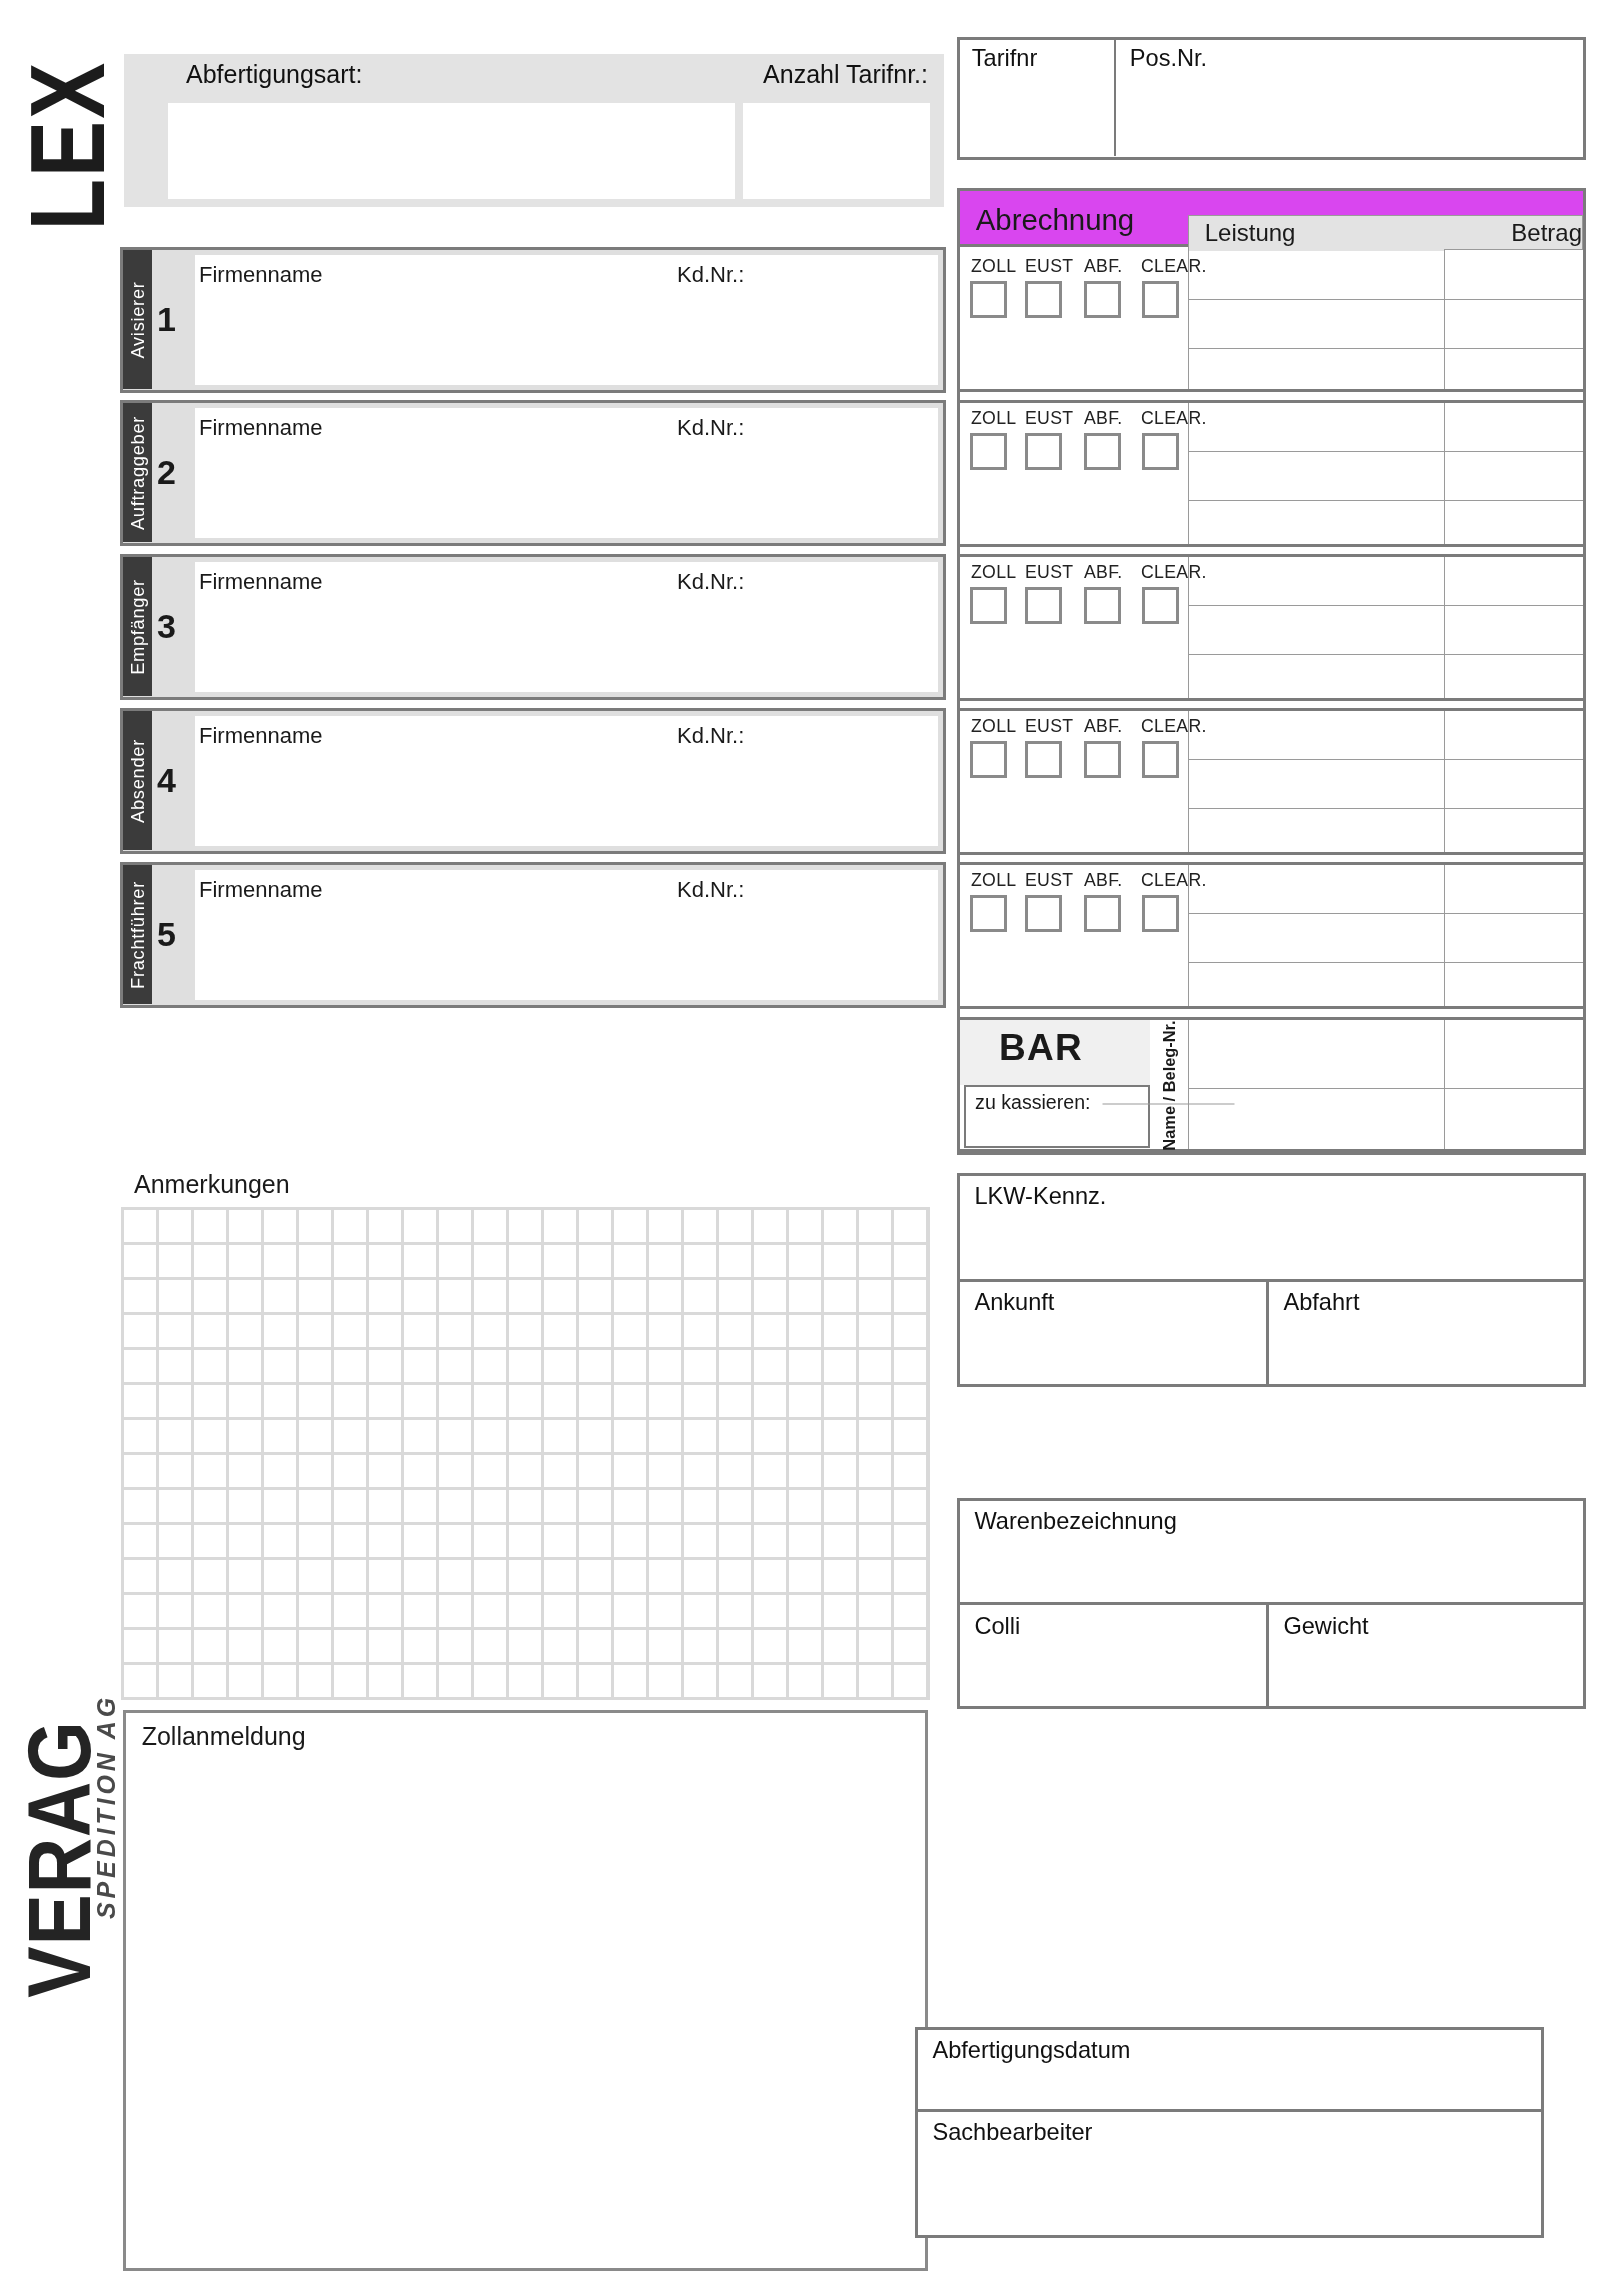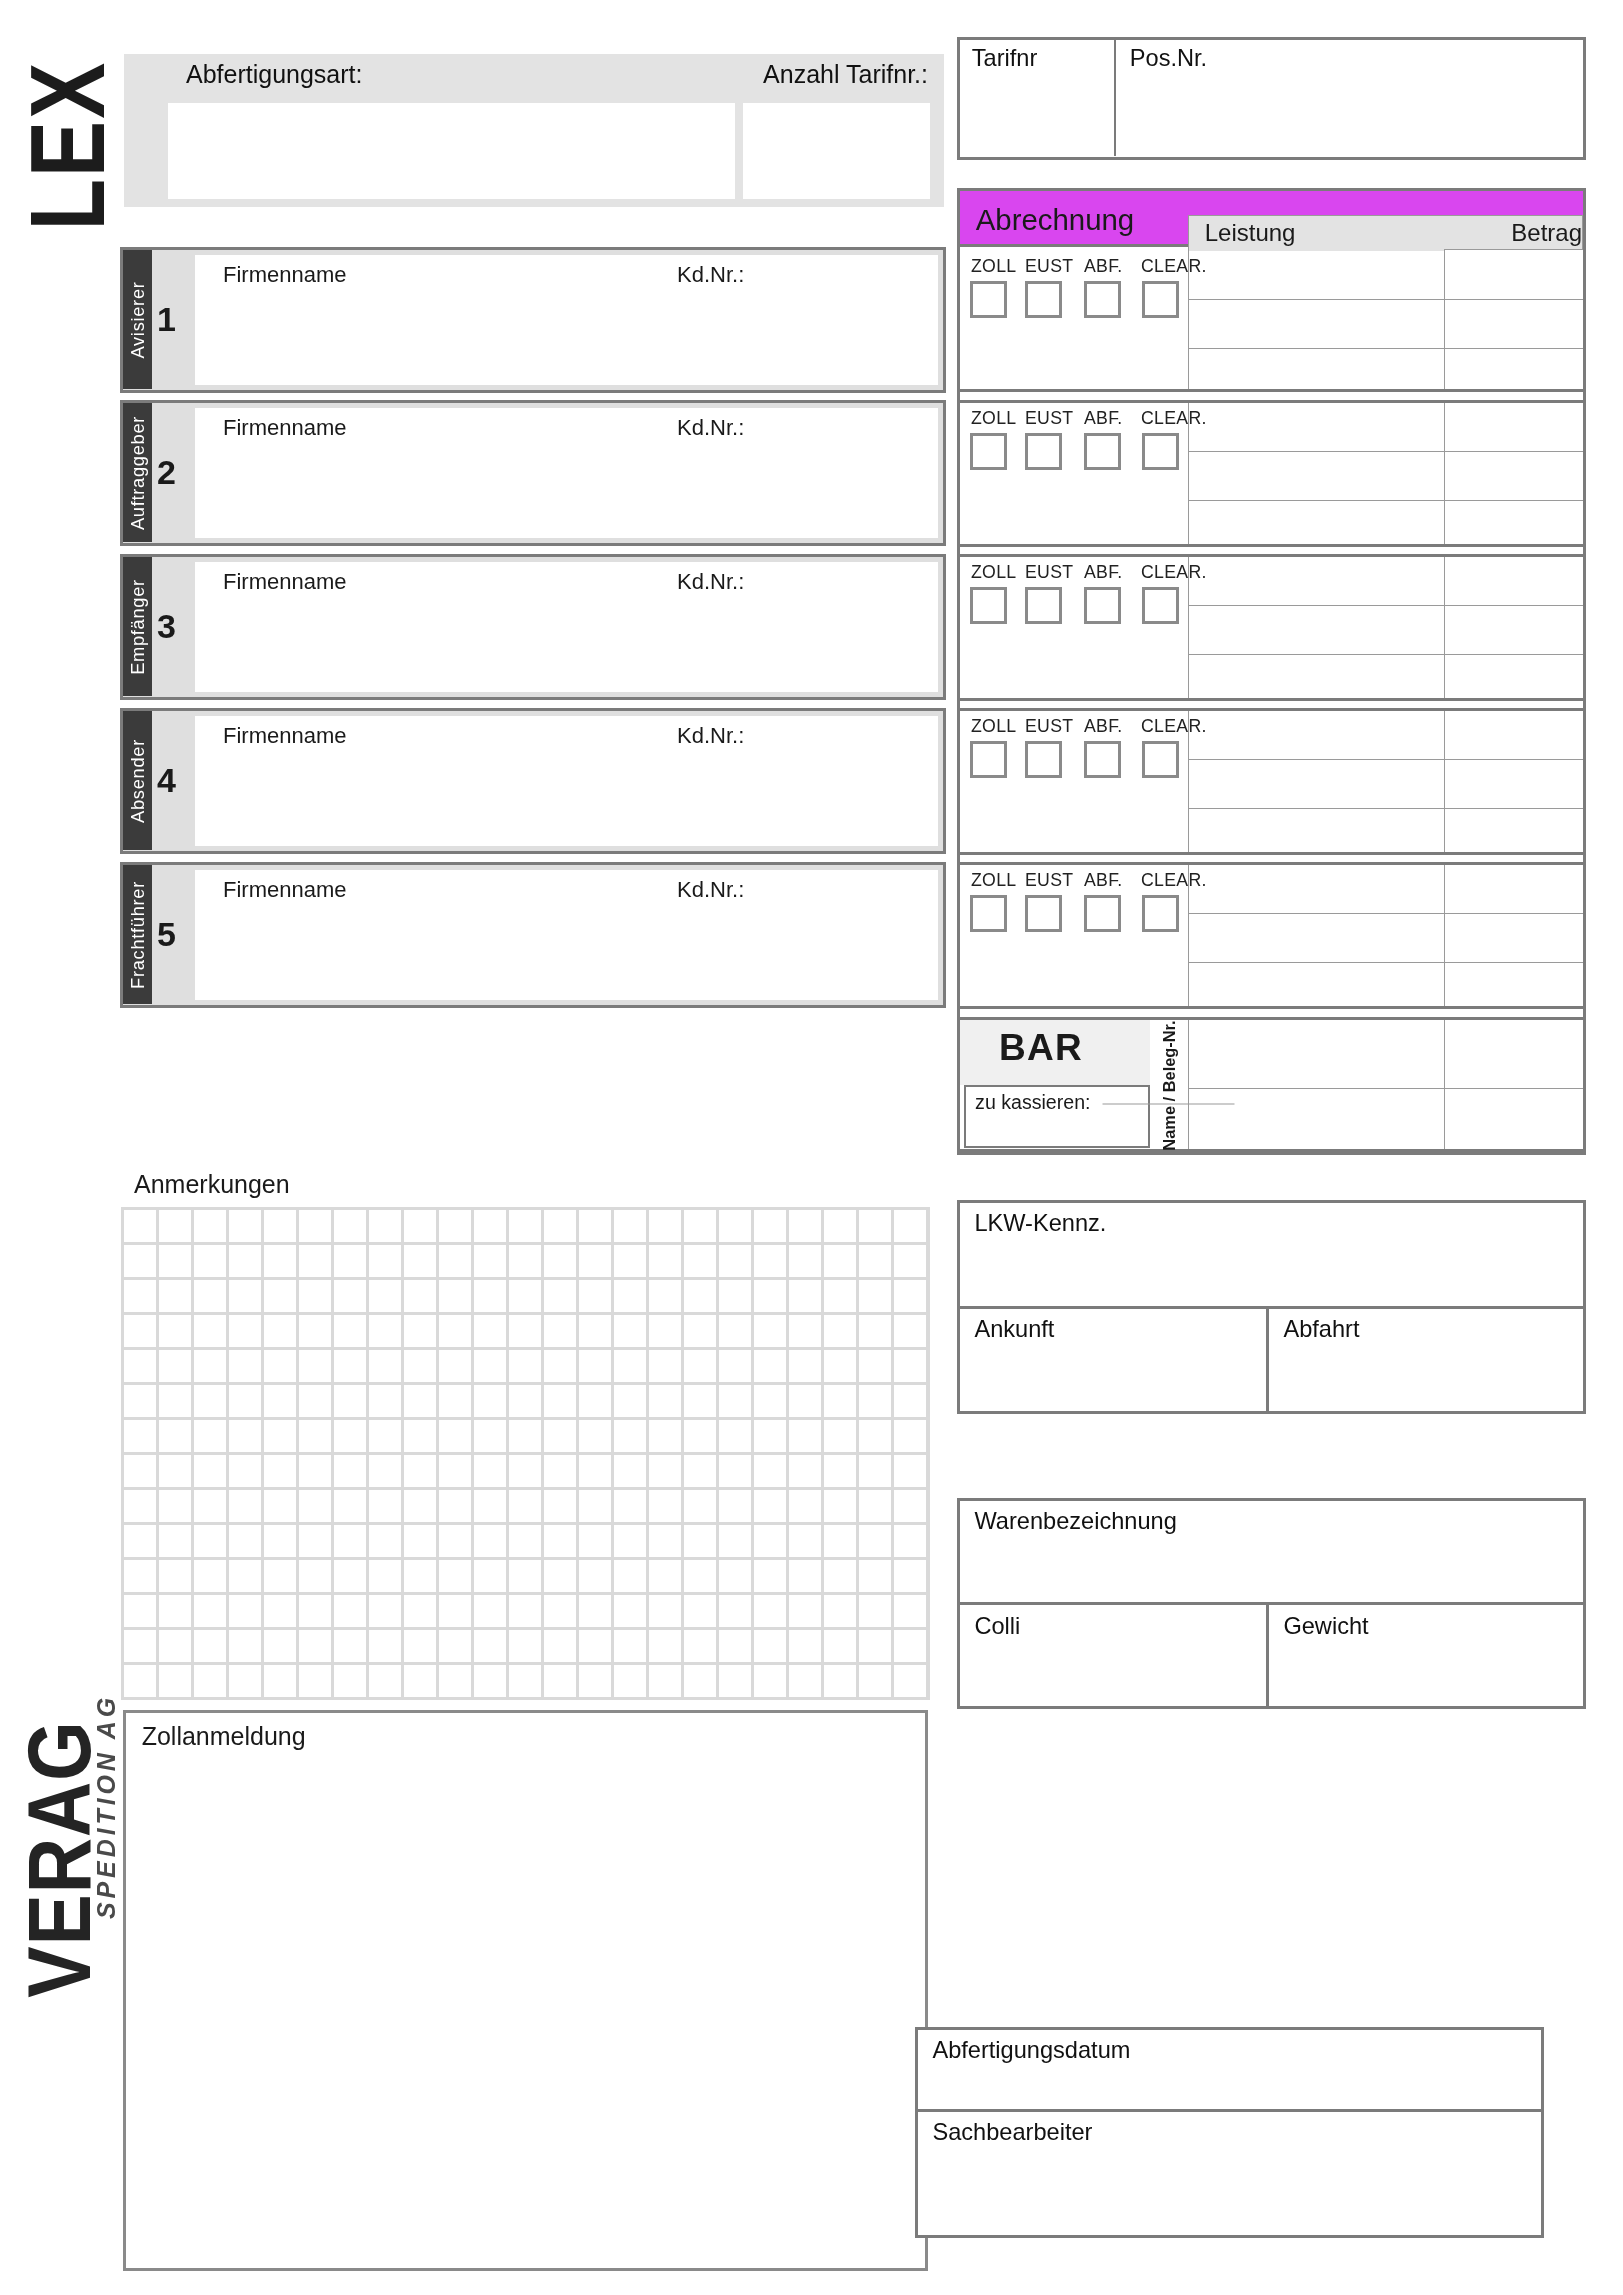--- a/index.html
+++ b/index.html
@@ -40,21 +40,21 @@
   .zu-box { position:absolute; left:3.9px; top:65px; width:186px; height:63px; background:#fff; border:2.6px solid #7b7b7b; font-size:19.6px; padding:3.9px 0 0 9.2px; }
   .name-strip { position:absolute; left:190px; top:0; width:37px; height:132px; border-left:1.3px solid #9a9a9a; }
   .name-strip > div { font-size:16.4px; font-weight:700; }
 
   
   .party { position:absolute; left:120px; width:826px; height:146px; background:#dfdfdf; border:3.3px solid #7b7b7b; }
   .party .bar-dark { position:absolute; left:0; top:0; width:29.4px; height:139px; background:#3b3b3b; overflow:hidden; display:flex; align-items:center; justify-content:center; }
   .party .bar-dark span { transform:rotate(-90deg); color:#ffffff; font-size:18.3px; letter-spacing:0.7px; white-space:nowrap; }
   .party .num { position:absolute; left:34px; top:0; width:37px; height:139px; display:flex; align-items:center; font-size:34px; font-weight:700; }
   .party .wbox { position:absolute; left:72px; top:4.6px; width:743px; height:130px; background:#ffffff; }
-  .party .wbox .fn { position:absolute; left:28px; top:7.9px; font-size:22px; }
+  .party .wbox .fn { position:absolute; left:4px; top:7.9px; font-size:22px; }
   .party .wbox .kd { position:absolute; left:482px; top:7.9px; font-size:22px; }
 
   
   #anm-grid {
     left:121px; top:1207px; width:809px; height:493px;
     background-image:
       repeating-linear-gradient(to right, #d9d9d9 0 2.6px, rgba(0,0,0,0) 2.6px 35px),
       repeating-linear-gradient(to bottom, #d9d9d9 0 2.6px, rgba(0,0,0,0) 2.6px 35px);
     border-right:2.6px solid #d9d9d9; border-bottom:2.6px solid #d9d9d9;
   }
@@ -181,21 +181,21 @@
       <div class="name-strip rot" style="display:flex;">
         <div style="transform:rotate(0deg);">Name / Beleg-Nr.</div>
       </div>
       <div class="subline" style="top:68px;"></div>
     </div>
   </div>
 
   <div class="abs" style="left:134px; top:1170px; font-size:25px;">Anmerkungen</div>
   <div class="abs" id="anm-grid"></div>
 
-  <div class="abs thickbox" style="left:957px; top:1173px; width:629px; height:214px;margin-top:27px;">
+  <div class="abs thickbox" style="left:957px; top:1173px; width:629px; height:214px;">
     <div class="boxlabel lbl-pad">LKW-Kennz.</div>
     <div class="divider-h" style="top:103px;"></div>
     <div class="divider-v" style="left:306px; top:103px;"></div>
     <div class="abs" style="left:0; top:106px; width:306px; bottom:0;">
       <div class="boxlabel lbl-pad">Ankunft</div>
     </div>
     <div class="abs" style="left:309px; top:106px; right:0; bottom:0;">
       <div class="boxlabel lbl-pad">Abfahrt</div>
     </div>
   </div>

